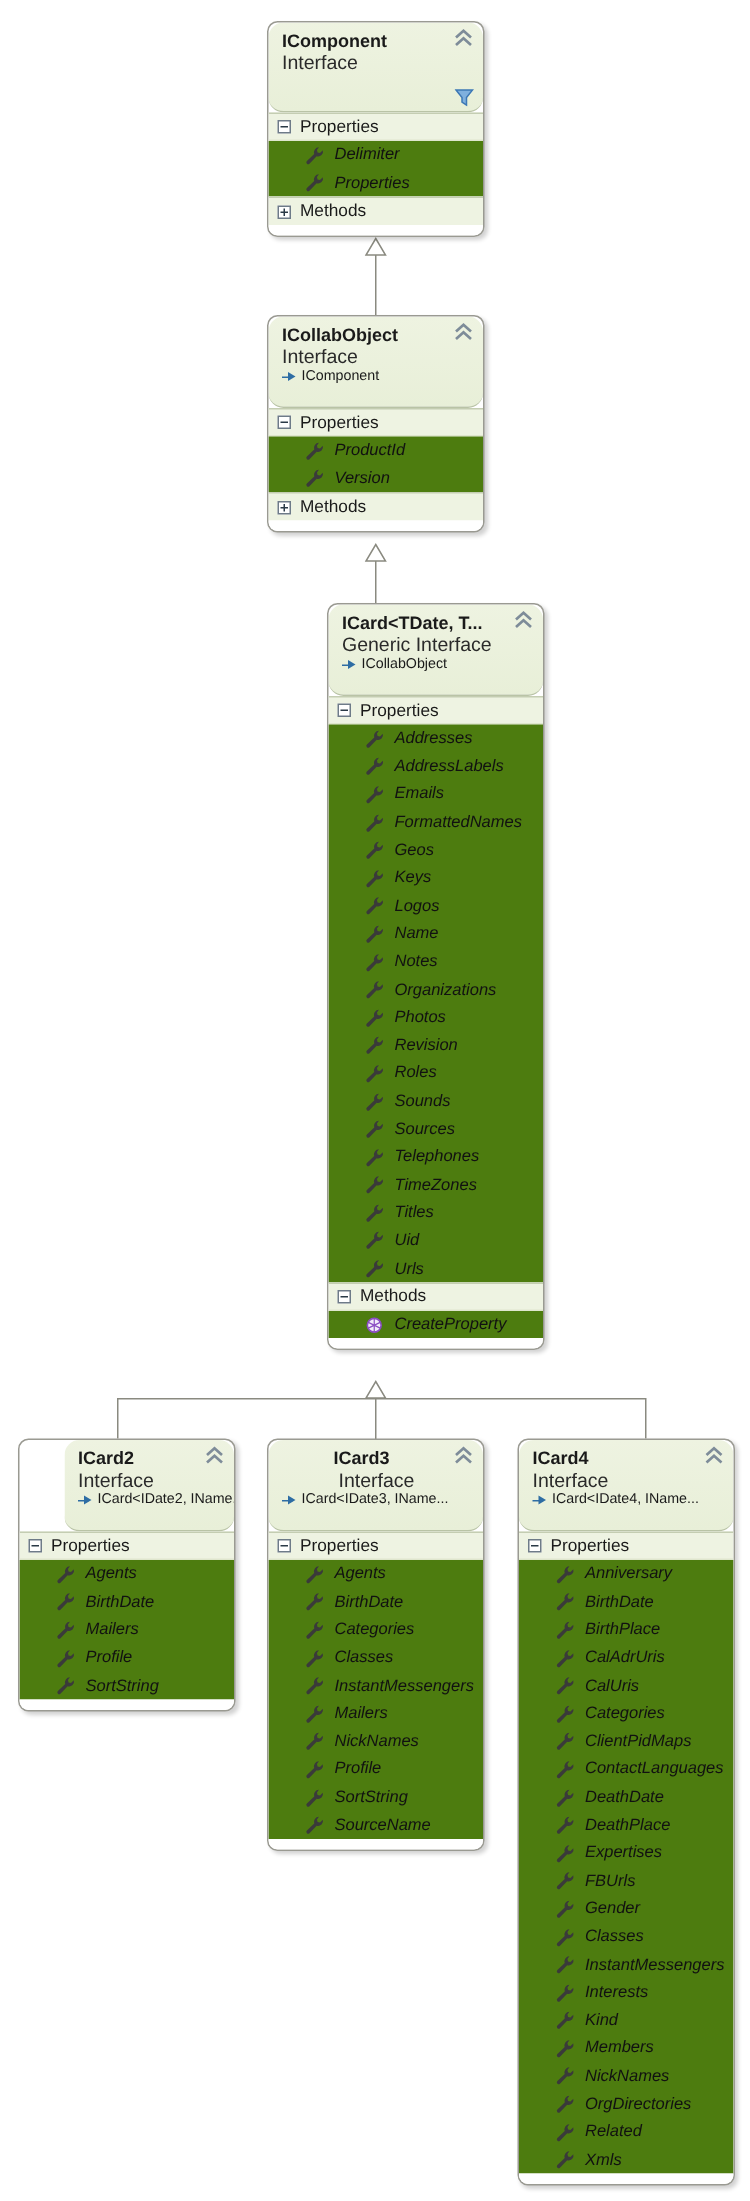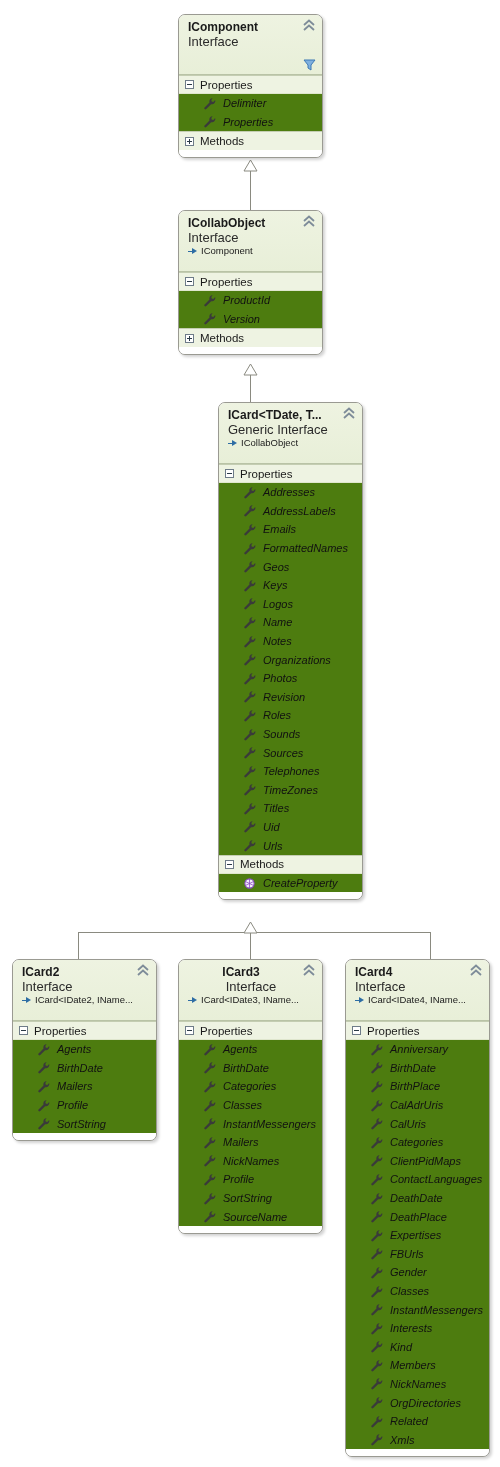--- a/index.html
+++ b/index.html
@@ -35,20 +35,21 @@
     border: 1px solid #9a9a92;
     border-radius: 7px;
     box-shadow: 2px 2px 3px rgba(0,0,0,0.18);
     overflow: hidden;
   }
   .cbox-head {
     background: linear-gradient(180deg, #eef3e1 0%, #e8efd8 100%);
     border-bottom: 1px solid #b9c3a6;
     padding: 5px 8px 5px 9px;
     position: relative;
+    border-radius: 10px;
   }
   .cbox-title {
     font-size: 12px;
     font-weight: bold;
     color: #1a1a1a;
     line-height: 15px;
     white-space: nowrap;
     padding-right: 20px;
     overflow: hidden;
   }
@@ -470,21 +471,21 @@
               <path d="M6.5 1.9v9.2M2.2 4.4l8.6 4.2M10.8 4.4L2.2 8.6" stroke="#8c4ec4" stroke-width="0.8" fill="none"></path>
             </svg>
           </span>
           <span class="mlabel">CreateProperty</span>
         </div>
       </div>
     <div class="cbox-foot"></div>
   </div>
 
   <div class="cbox" style="left:12px; top:959px; width:145px;">
-    <div class="cbox-head" style="height:61px;">
+    <div class="cbox-head" style="height:61px;margin-left:30px;">
       <div class="cbox-title">ICard2</div>
       <div class="cbox-stereotype">Interface</div>
       <div class="cbox-base">
         <span class="arrow-glyph"></span>
         <span>ICard&lt;IDate2, IName...</span>
       </div>
       <div class="chev">
         <svg width="14" height="13" viewBox="0 0 14 13">
           <polyline points="2,6 7,1.5 12,6" fill="none" stroke="#7e8c99" stroke-width="1.8"></polyline>
           <polyline points="2,11 7,6.5 12,11" fill="none" stroke="#7e8c99" stroke-width="1.8"></polyline>

